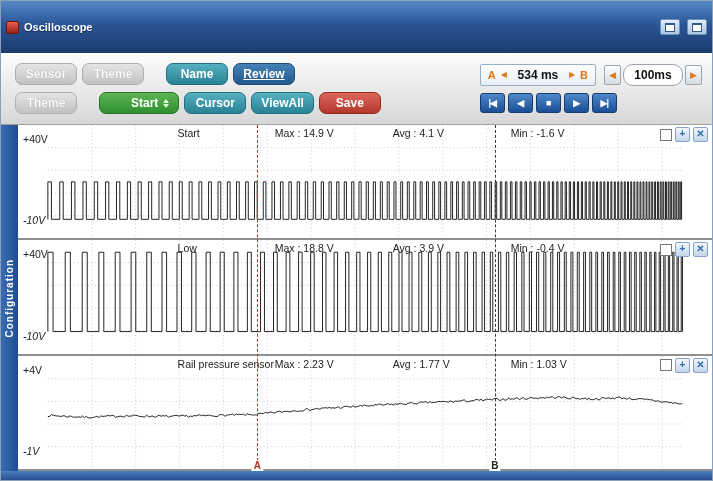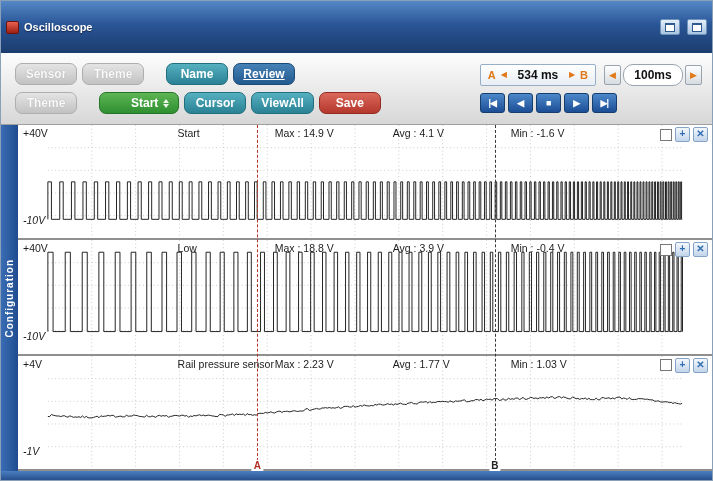--- a/index.html
+++ b/index.html
@@ -51,21 +51,21 @@
 
   
   .main { flex:1; display:flex; min-height:0; }
   .side-tab { flex:0 0 17px; background:linear-gradient(90deg,#3a6db5,#1f4c8f); display:flex; align-items:center; justify-content:center; }
   .side-tab span { writing-mode:vertical-rl; transform:rotate(180deg); color:#fff; font-size:10px; font-weight:bold; letter-spacing:1px; }
   .channels { flex:1; display:flex; flex-direction:column; position:relative; min-width:0; background:#fff; }
   .channel { flex:1; position:relative; background:#fff; border-bottom:2px solid #8f8f8f; overflow:hidden; }
   .channel:last-child { border-bottom:none; }
   .wave-svg { position:absolute; left:0; top:0; width:100%; height:100%; }
   .lab { position:absolute; font-size:10.5px; color:#1c1c1c; z-index:3; white-space:nowrap; }
-  .v-max { top:2px; left:5px; }
+  .v-max { top:8px; left:5px; }
   .v-min { bottom:12px; left:5px;font-style:italic; }
   .ch-name { top:2px; left:23%; }
   .stat-max { top:2px; left:37%; }
   .stat-avg { top:2px; left:54%; }
   .stat-min { top:2px; left:71%; }
   .ctrls { position:absolute; top:2px; right:4px; display:flex; gap:3px; z-index:4; align-items:center; }
   .cb { width:10px; height:10px; background:#fff; border:1px solid #777; }
   .sq-btn { width:13px; height:13px; background:linear-gradient(#f3f8fd,#c3d5ea); border:1px solid #85a3c7; color:#2f6db0;
             font-size:10px; line-height:11px; text-align:center; border-radius:2px; font-weight:bold; }
   .cursor-line { position:absolute; top:0; bottom:0; width:0; z-index:2; }

